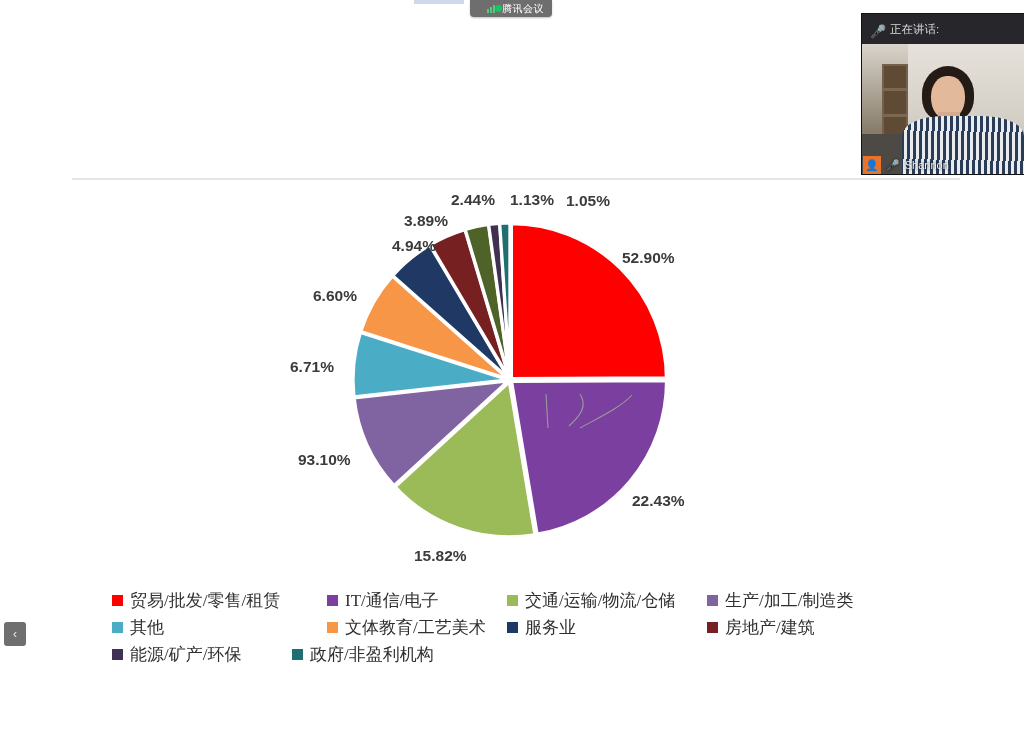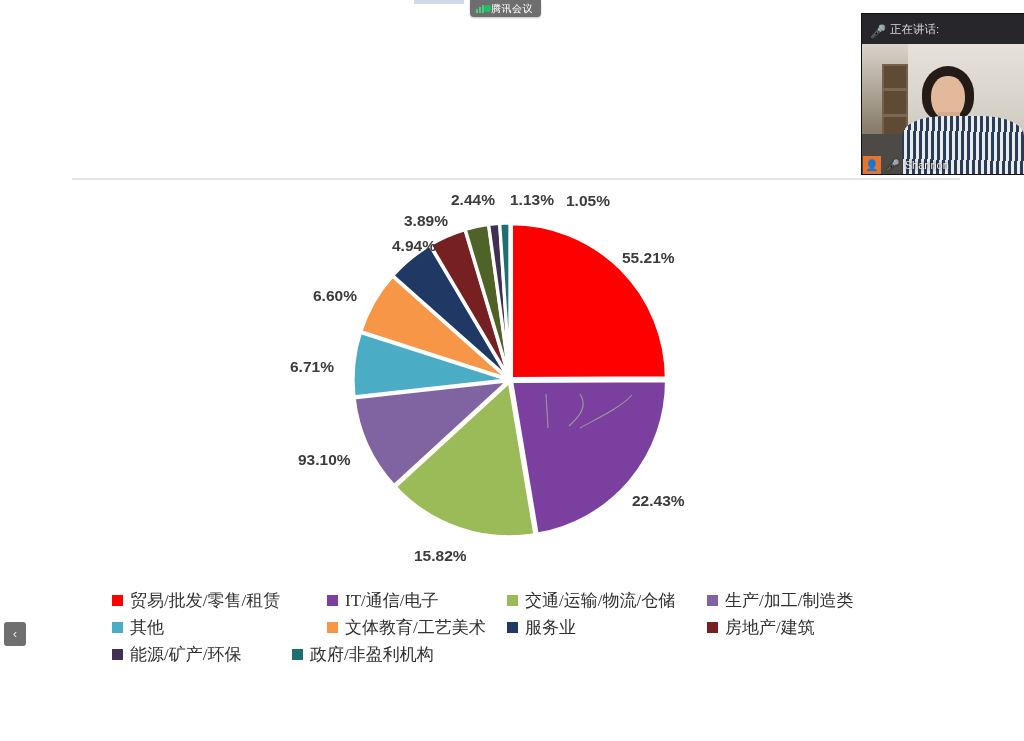--- a/index.html
+++ b/index.html
@@ -22,21 +22,21 @@
     width: 1024px; height: 741px;
     background: #ffffff;
   }
 
   
   #meeting-tab {
     position: absolute;
     left: 470px;
     top: 0px;
     height: 17px;
-    padding: 0 8px 0 6px;
+    padding: 0 8px 0 17px;
     background: #6e6e6e;
     border-radius: 0 0 4px 4px;
     display: flex;
     align-items: center;
     color: #ffffff;
     font-size: 10px;
     line-height: 1;
     box-shadow: 0 1px 2px rgba(0,0,0,0.25);
   }
   #meeting-tab .bars {
@@ -313,21 +313,21 @@
           <path d="M449.79740122123957,188.01028802716453 L428.6328438105414,34.46204964713863 A155,155 0 0,1 439.5789335387762,33.3474841012611 Z" fill="#403152" stroke="#ffffff" stroke-width="3.2"></path>
           <path d="M449.9340385181707,188.001088025221 L439.71557083570735,33.338284099317576 A155,155 0 0,1 449.93403851817095,33.00108802522101 Z" fill="#1F6F72" stroke="#ffffff" stroke-width="3.2"></path>
         </g>
       <g id="leader-lines">
         <path d="M486,204 L488,238" stroke="#9a9a9a" stroke-width="1.1" fill="none"></path>
         <path d="M520,204 C528,216 520,226 509,236" stroke="#9a9a9a" stroke-width="1.1" fill="none"></path>
         <path d="M572,205 C560,218 538,228 520,238" stroke="#9a9a9a" stroke-width="1.1" fill="none"></path>
       </g>
     </svg>
     <div id="pie-pct-labels">
-        <div class="pct-label" style="left: 562px; top: 59px;">55.21%</div>
+        <div class="pct-label" style="left: 562px; top: 59px;">52.90%</div>
         <div class="pct-label" style="left: 572px; top: 302px;">22.43%</div>
         <div class="pct-label" style="left: 354px; top: 357px;">15.82%</div>
         <div class="pct-label" style="left: 238px; top: 261px;">93.10%</div>
         <div class="pct-label" style="left: 230px; top: 168px;">6.71%</div>
         <div class="pct-label" style="left: 253px; top: 97px;">6.60%</div>
         <div class="pct-label" style="left: 332px; top: 47px;">4.94%</div>
         <div class="pct-label" style="left: 344px; top: 22px;">3.89%</div>
         <div class="pct-label" style="left: 391px; top: 1px;">2.44%</div>
         <div class="pct-label" style="left: 450px; top: 1px;">1.13%</div>
         <div class="pct-label" style="left: 506px; top: 2px;">1.05%</div>

